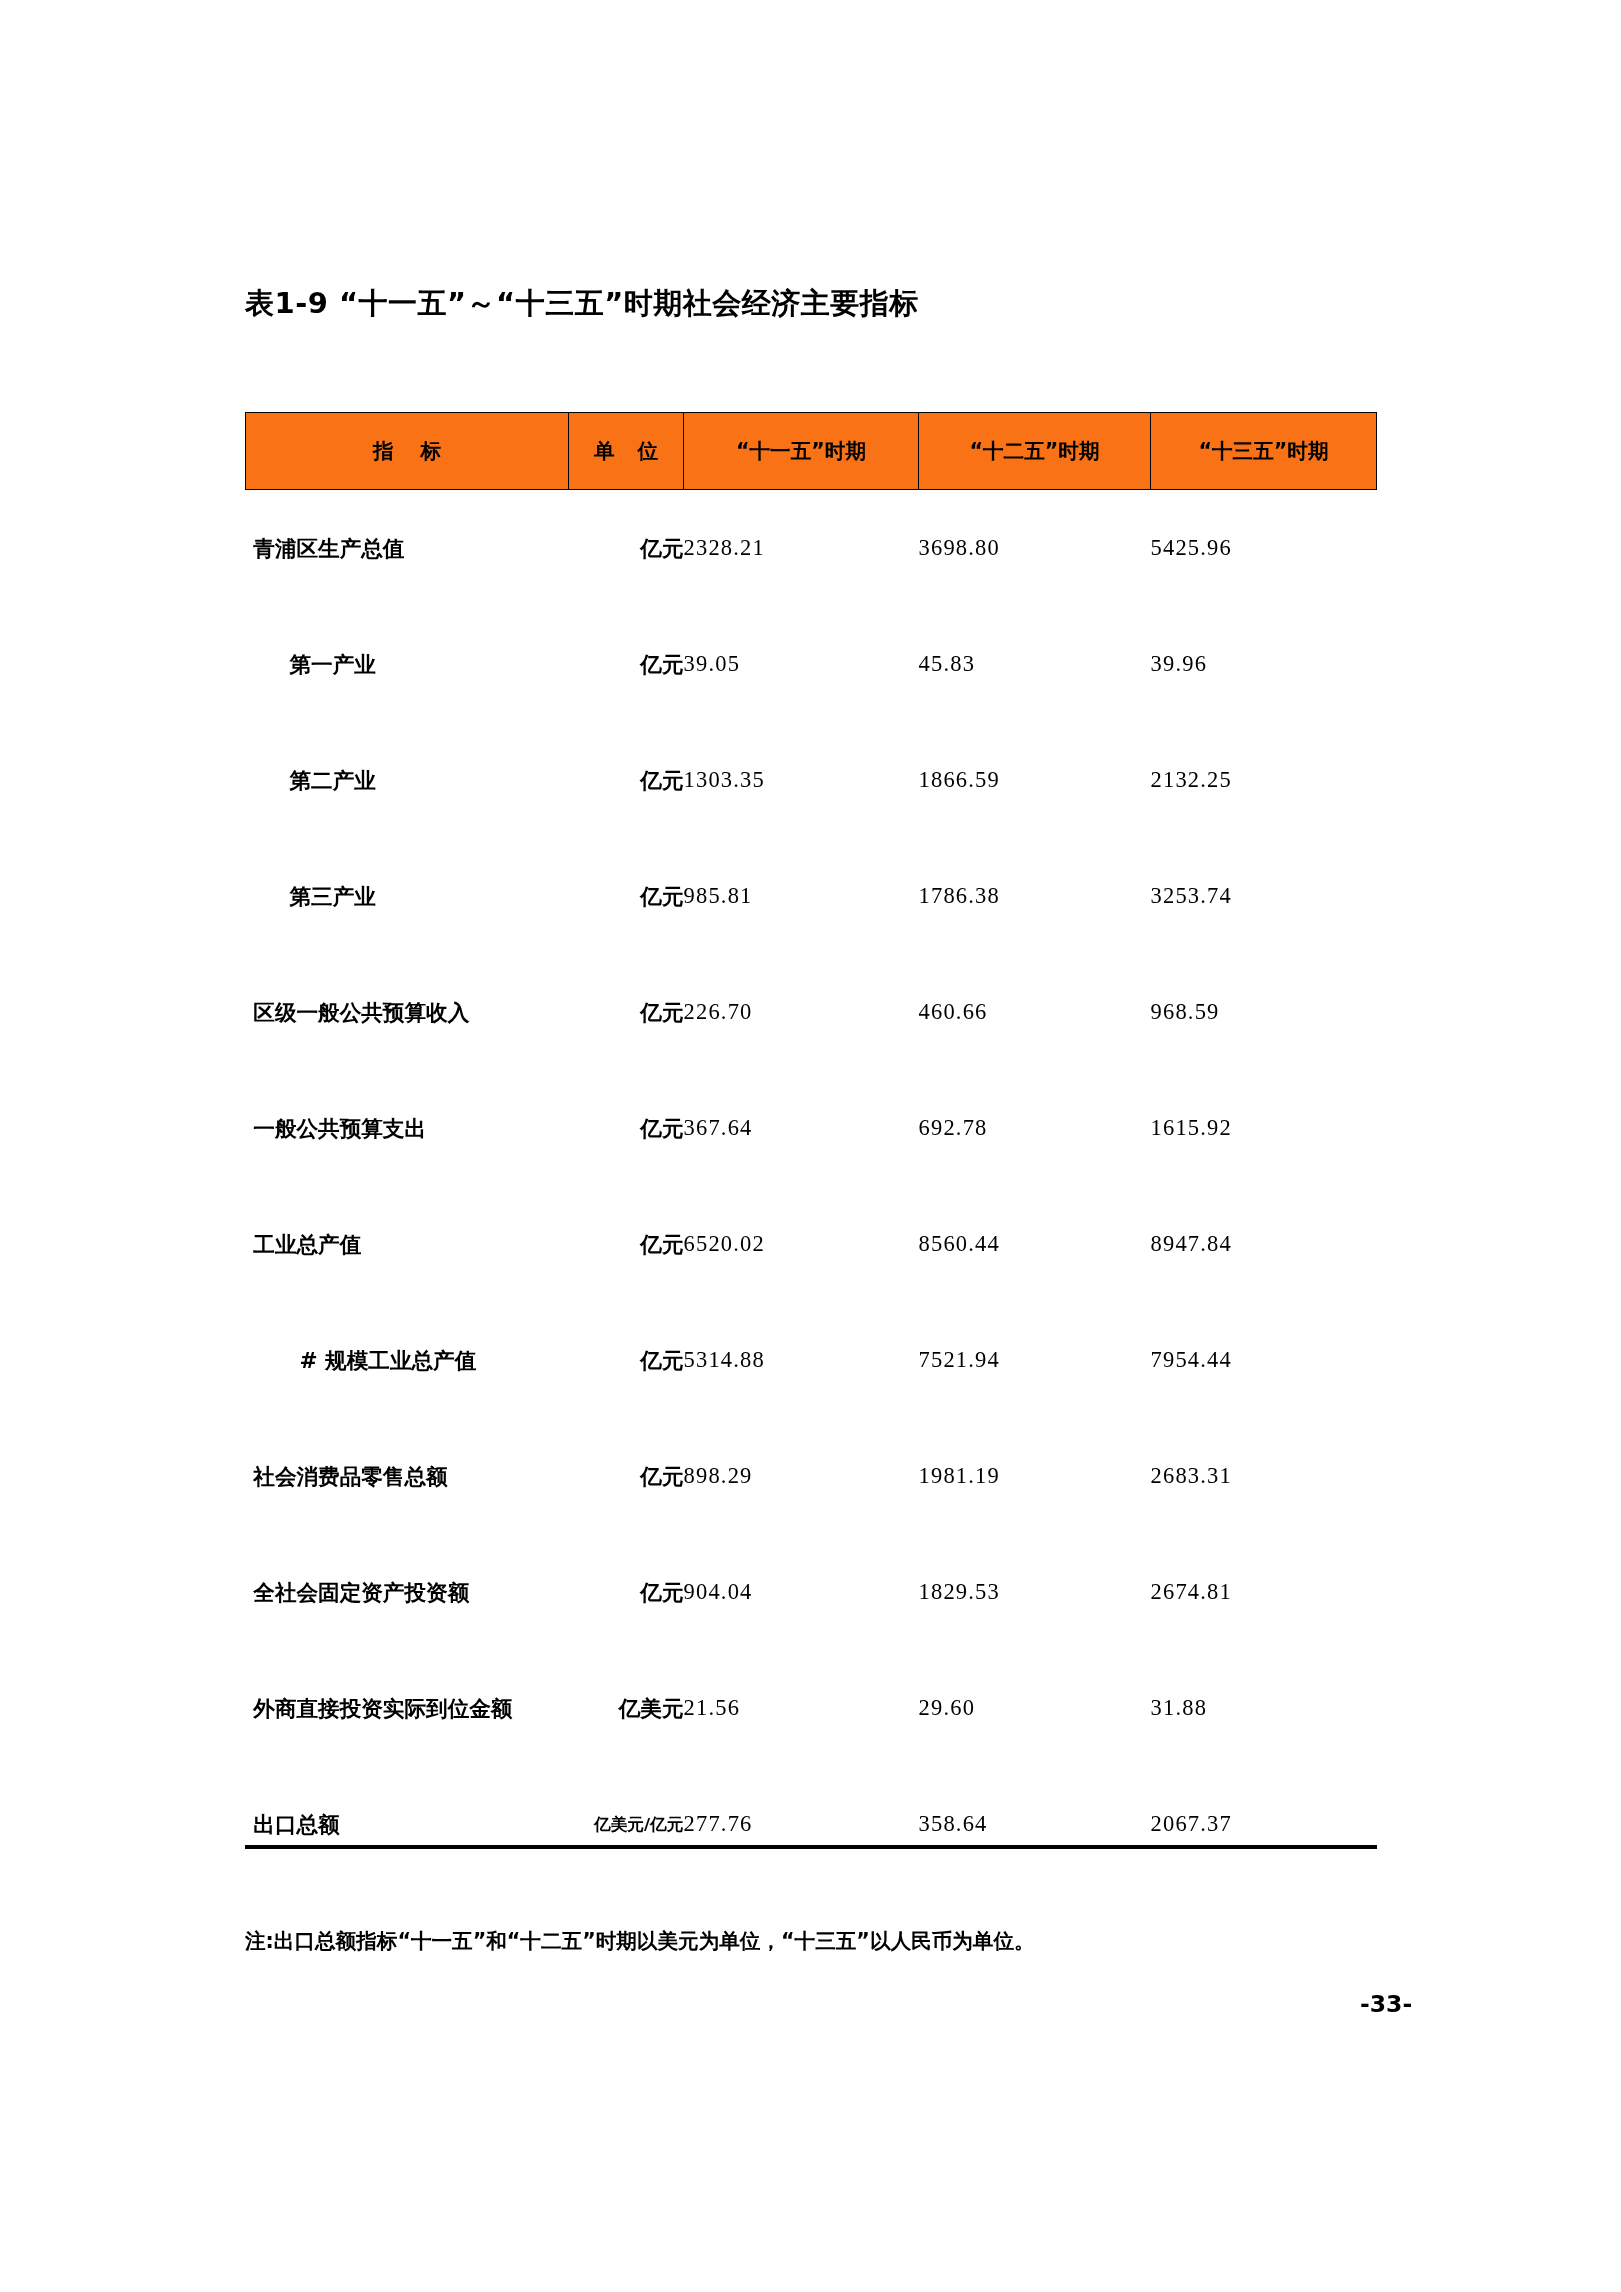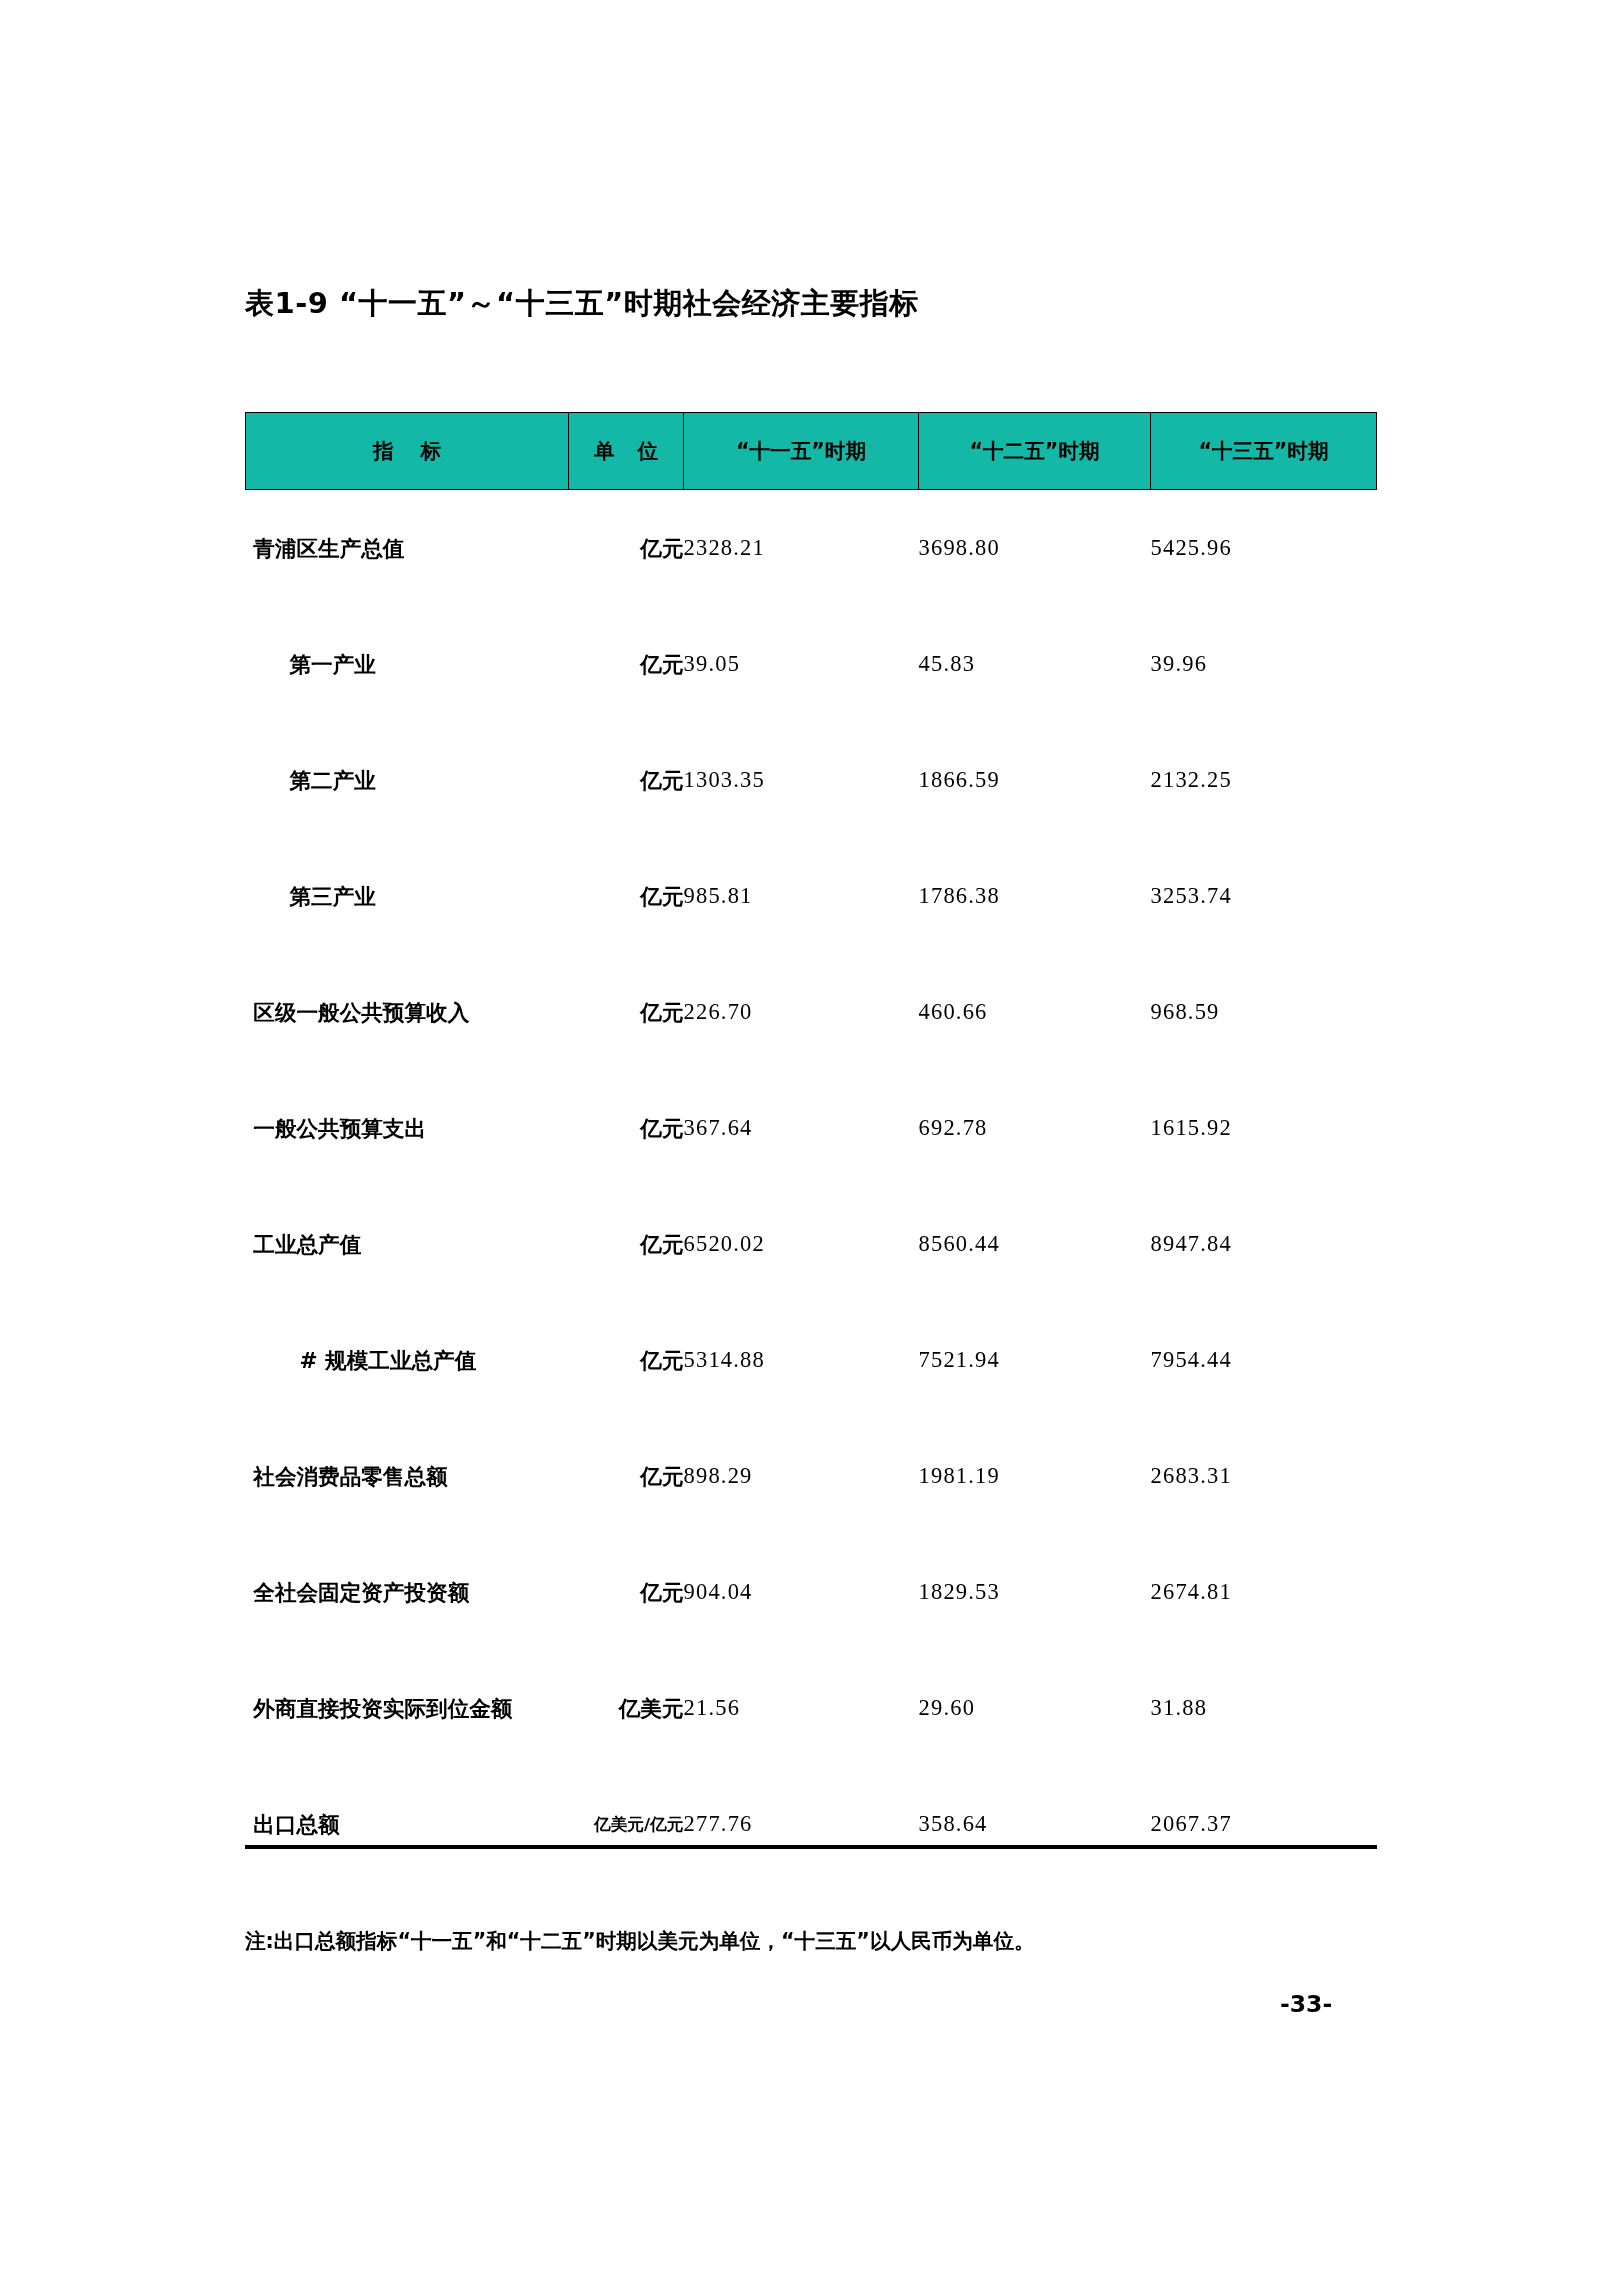--- a/index.html
+++ b/index.html
@@ -42,21 +42,21 @@
     width: 1132px;
     table-layout: fixed;
   }
   table.main col.c0 { width: 323px; }
   table.main col.c1 { width: 115px; }
   table.main col.c2 { width: 235px; }
   table.main col.c3 { width: 232px; }
   table.main col.c4 { width: 226px; }
 
   thead tr.head-row th {
-    background: #14b8a6;
+    background: #f97316;
     border: 1px solid #000;
     height: 76px;
     font-family: "DejaVu Sans", sans-serif;
     font-weight: bold;
     font-size: 20.6px;
     text-align: center;
     vertical-align: middle;
     padding: 0;
   }
   thead tr.head-row th.first {
@@ -111,21 +111,21 @@
     left: 245px;
     top: 1887px;
     font-family: "DejaVu Sans", sans-serif;
     font-weight: bold;
     font-size: 20.6px;
     white-space: nowrap;
     margin-top: 40px;
   }
   .page-number {
     position: absolute;
-    left: 1280px;
+    left: 1360px;
     top: 1990px;
     font-family: "DejaVu Sans", sans-serif;
     font-weight: bold;
     font-size: 23.5px;
   }
 </style>
 </head>
 <body>
 
 <div class="page">

